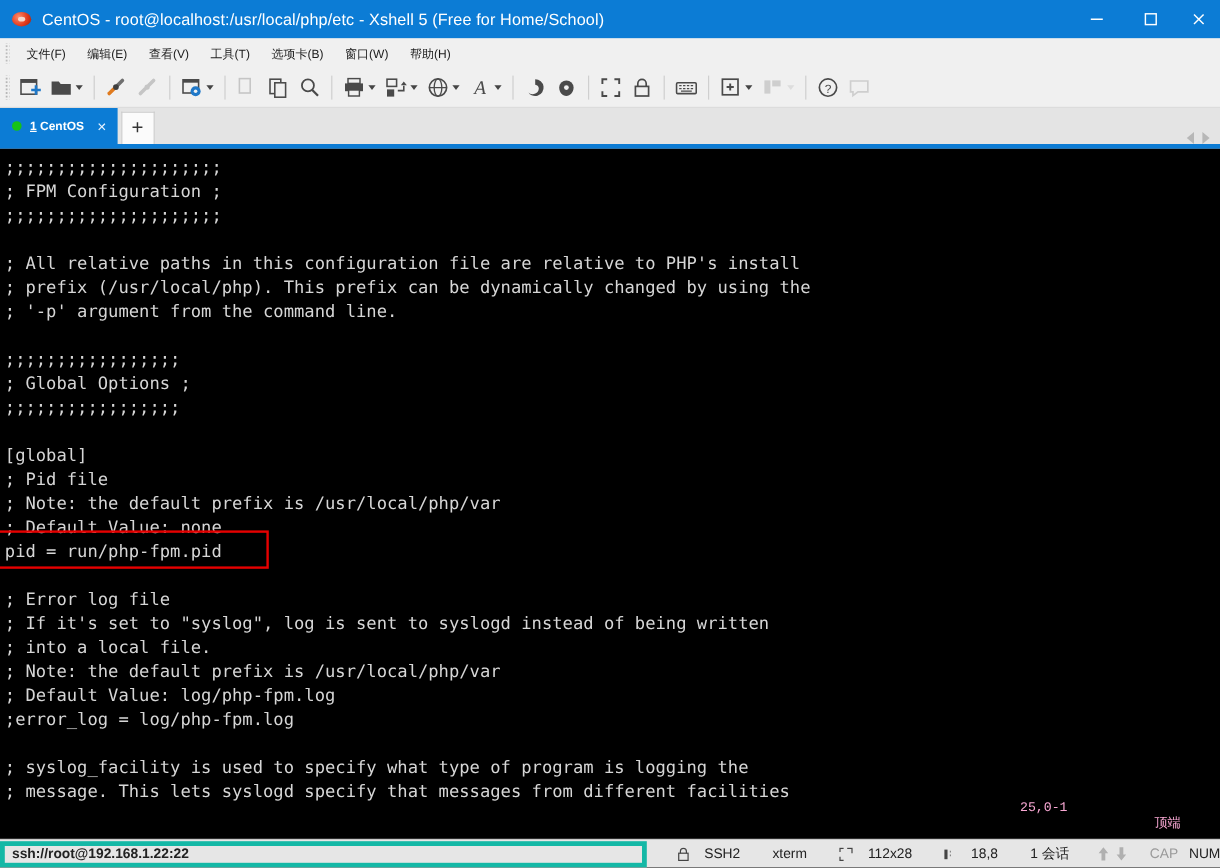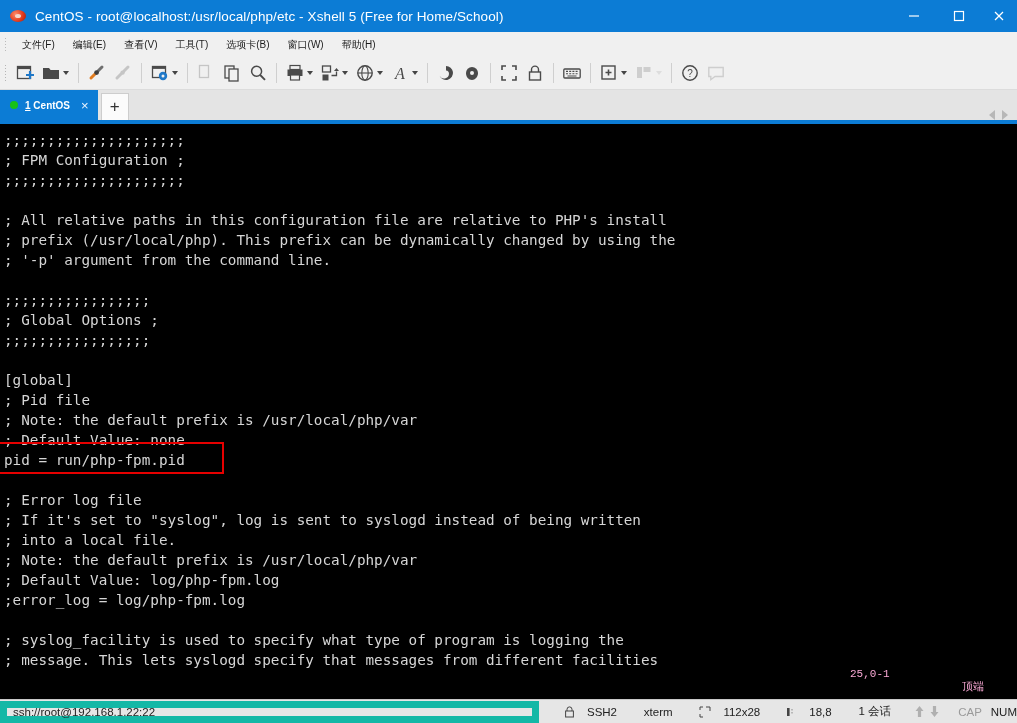--- a/index.html
+++ b/index.html
@@ -68,21 +68,21 @@
   .term pre{
     margin:0;font-family:"DejaVu Sans Mono","Liberation Mono",monospace;
     font-size:14.3px;line-height:20px;color:#d6d6d6;white-space:pre;letter-spacing:0px;
   }
   .vistatus{position:absolute;font-family:Liberation Mono, monospace;
     font-size:11px;color:#f9a8d4;line-height:20px;}
   .redbox{position:absolute;border:2px solid #e60000;box-sizing:border-box;pointer-events:none;}
 
   
   .statusbar{height:24px;background:#e6e6e6;display:flex;align-items:center;flex:0 0 24px;font-size:11.5px;color:#222;border-top:1px solid #c8c8c8;box-sizing:border-box;}
-  .sb-url{height:22px;background:#e6e6e6;border:7px solid #14b8a6;display:flex;align-items:center;padding:0 6px;box-sizing:border-box;margin-left:0px;}
+  .sb-url{height:22px;background:#e6e6e6;border:4px solid #14b8a6;display:flex;align-items:center;padding:0 6px;box-sizing:border-box;margin-left:0px;font-weight:bold;}
   .sb-cell{display:flex;align-items:center;gap:12px;padding:0 0px;white-space:nowrap;}
   .sb-gap{width:26px;}
   .sb-ico{display:block;}
   .sb-faint{color:#9a9a9a;}
   .arrows{display:flex;align-items:center;gap:4px;}
 </style>
 </head>
 <body>
 
 <div class="app">

